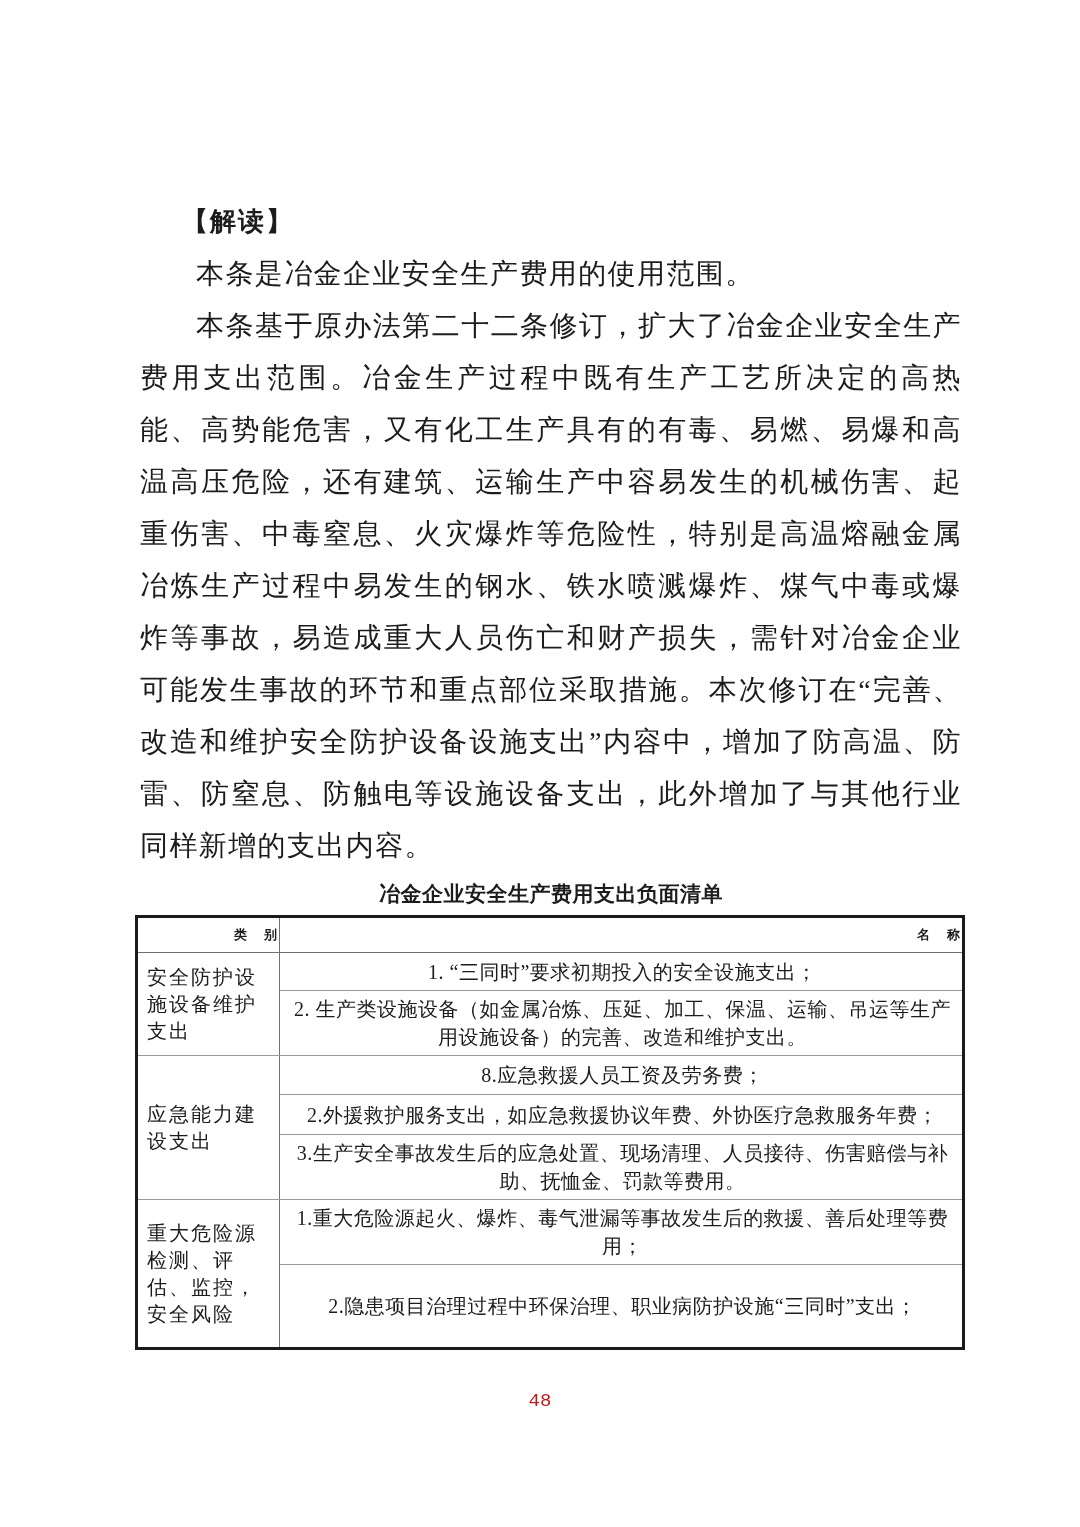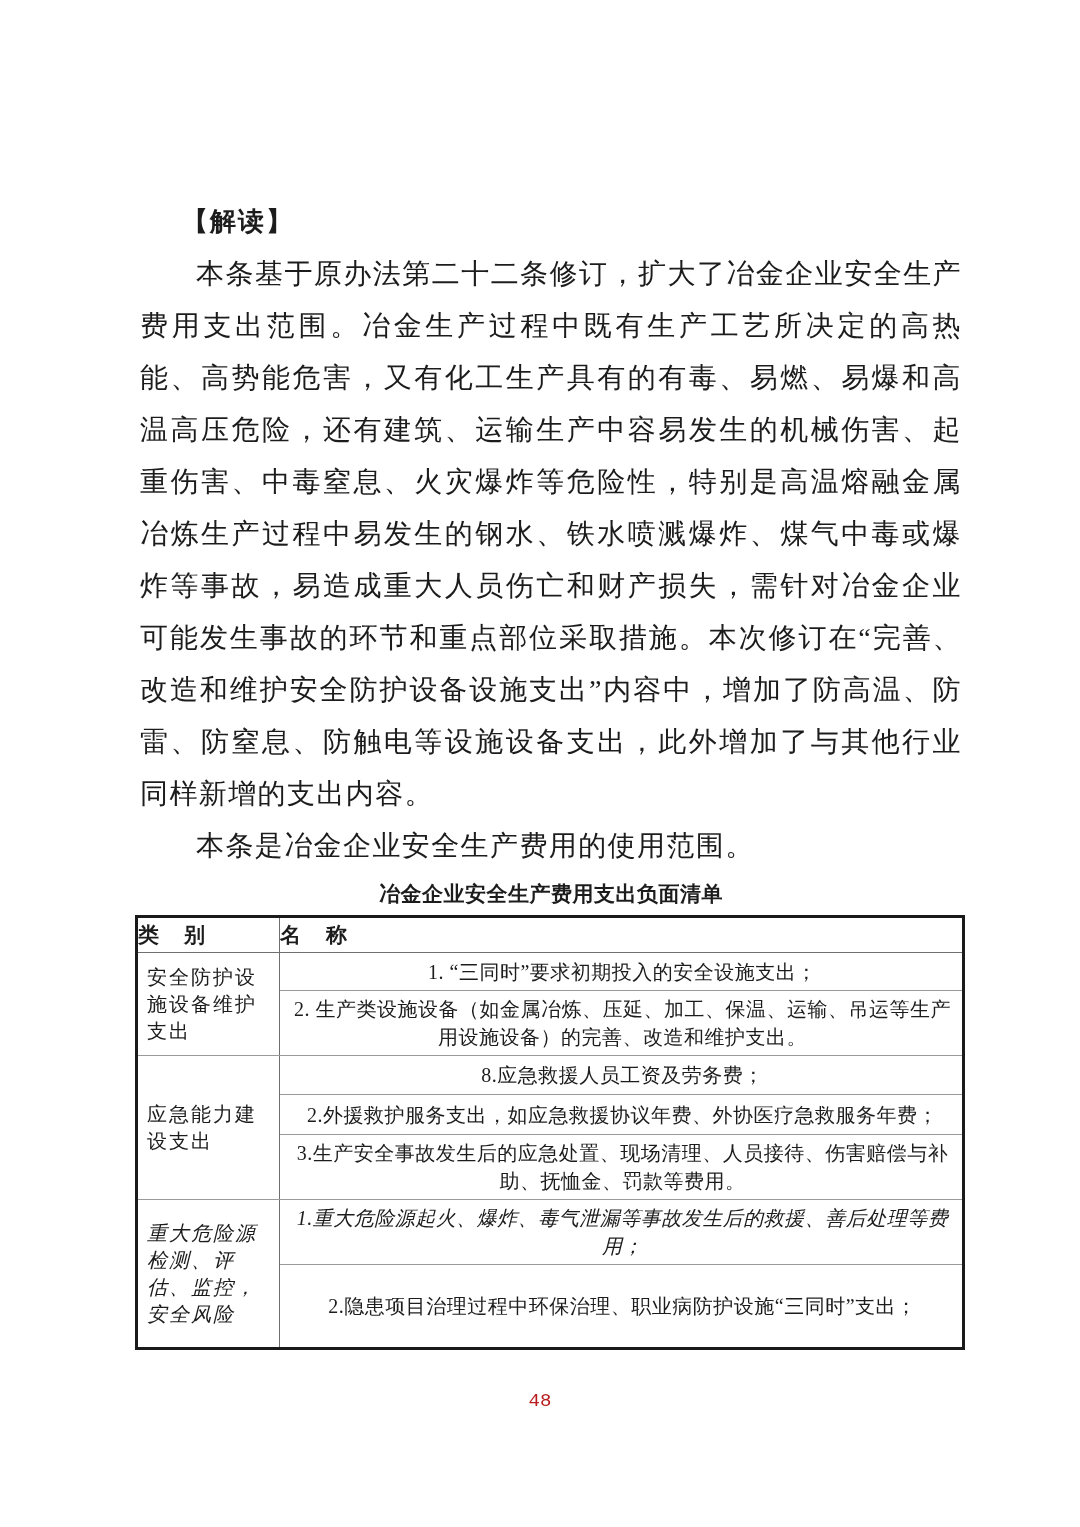--- a/index.html
+++ b/index.html
@@ -47,23 +47,23 @@
   table.neg-list {
     border-collapse: collapse;
     table-layout: fixed;
     width: 827px;
     margin-left: -5px;
     border: 3px solid #1a1a1a;
   }
   table.neg-list col.c-cat  { width: 143px; }
   table.neg-list col.c-name { width: 684px; }
   table.neg-list th {
-    font-size: 21px;
+    font-size: 13px;
     font-weight: bold;
-    text-align: left;
+    text-align: right;
     height: 34px;
     border: 1px solid #6f6f6f;
     letter-spacing: 2px;
     padding: 0;
   }
   table.neg-list td {
     border: 1px solid #9a9a9a;
     vertical-align: middle;
     font-size: 20px;
   }
@@ -79,43 +79,43 @@
     padding: 4px 8px 4px 11px;
     text-align: center;
     letter-spacing: 0.5px;
   }
   tr.h-header { height: 36px; }
   tr.h-r1a { height: 38px; margin-top: 48px; }
   tr.h-r1b { height: 56px; }
   tr.h-r2a { height: 39px; }
   tr.h-r2b { height: 40px; }
   tr.h-r2c { height: 63px; }
-  tr.h-r3a { height: 36px; font-style: italic; }
+  tr.h-r3a { height: 36px; }
   tr.h-r3b { height: 84px; }
   .page-num {
     position: absolute;
     left: 0;
     top: 1390px;
     width: 100%;
     text-align: center;
     font-family: Liberation Mono, monospace;
     font-size: 19px;
     color: #b91c1c;
   }
 </style>
 </head>
 <body>
 
 <div class="content">
 
   <h2 class="heading">【解读】</h2>
 
+  <p class="para">本条是冶金企业安全生产费用的使用范围。</p>
+
   <p class="para">本条基于原办法第二十二条修订，扩大了冶金企业安全生产费用支出范围。冶金生产过程中既有生产工艺所决定的高热能、高势能危害，又有化工生产具有的有毒、易燃、易爆和高温高压危险，还有建筑、运输生产中容易发生的机械伤害、起重伤害、中毒窒息、火灾爆炸等危险性，特别是高温熔融金属冶炼生产过程中易发生的钢水、铁水喷溅爆炸、煤气中毒或爆炸等事故，易造成重大人员伤亡和财产损失，需针对冶金企业可能发生事故的环节和重点部位采取措施。本次修订在“完善、改造和维护安全防护设备设施支出”内容中，增加了防高温、防雷、防窒息、防触电等设施设备支出，此外增加了与其他行业同样新增的支出内容。</p>
-
-  <p class="para">本条是冶金企业安全生产费用的使用范围。</p>
 
   <div class="tbl-title">冶金企业安全生产费用支出负面清单</div>
 
   <table class="neg-list">
     <colgroup>
       <col class="c-cat">
       <col class="c-name">
     </colgroup>
     <tbody>
       <tr class="h-header">

